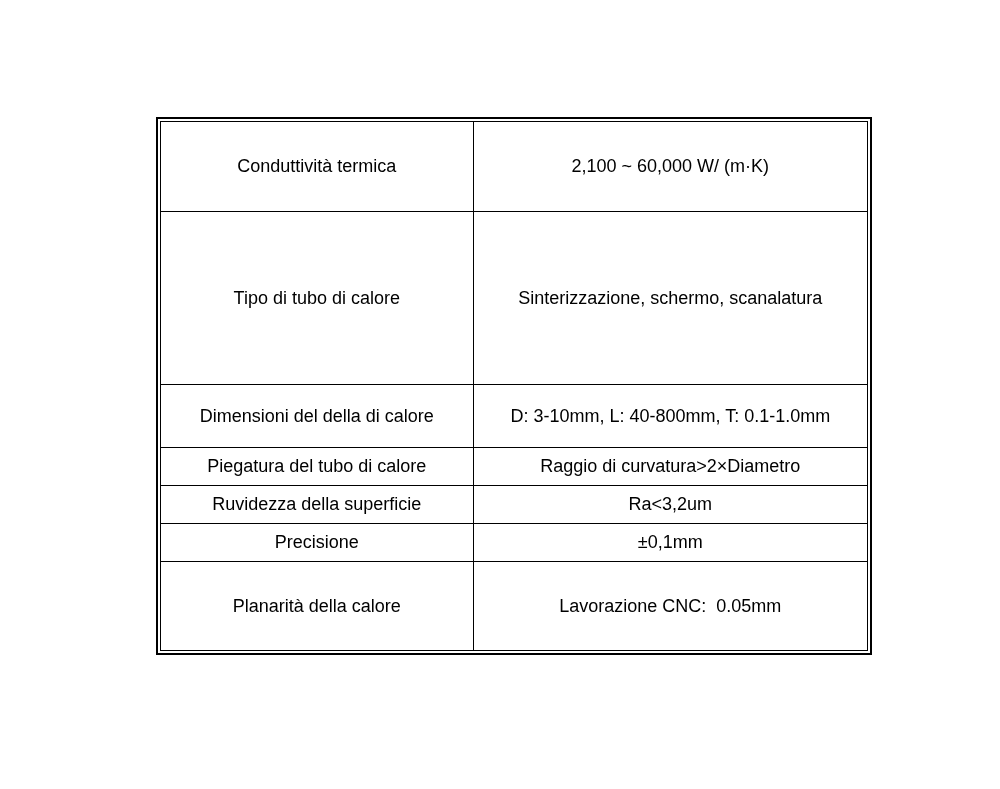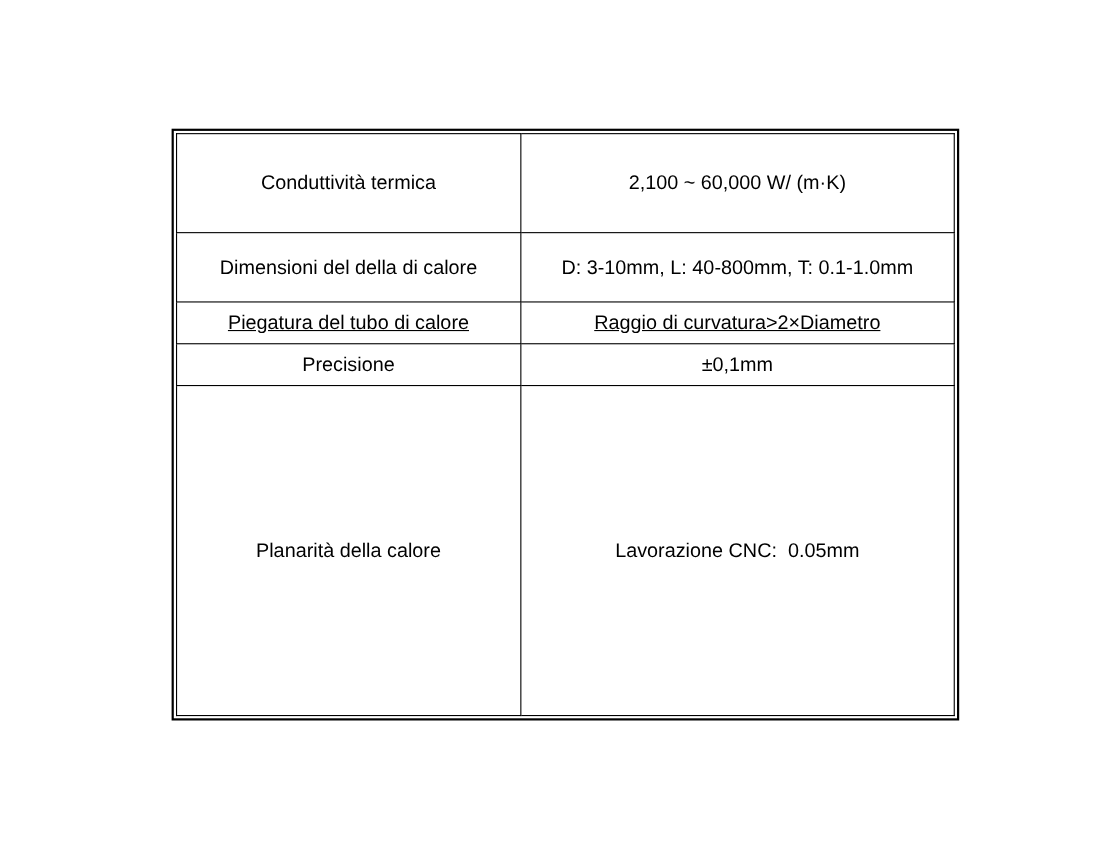--- a/index.html
+++ b/index.html
@@ -43,43 +43,51 @@
     color: #000000;
     padding: 0 6px;
     overflow: hidden;
   }
   td.label-cell { width: 44%; }
   td.value-cell { width: 56%; }
   tr.r0 td { height: 89px; }
   tr.r1 td { height: 172px; }
   tr.r2 td { height: 62px; }
   tr.r3 td { height: 33px; }
-  tr.r4 td { height: 37px; text-decoration: underline; }
+  tr.r4 td { height: 37px; }
   tr.r5 td { height: 37px; }
   tr.r6 td { height: 37px; }
   tr.r7 td { height: auto; }
 </style>
 </head>
 <body>
 
 <div class="canvas">
   <div class="table-outer">
     <table class="spec">
       <tbody>
         <tr class="r0">
           <td class="label-cell">Conduttività termica</td>
           <td class="value-cell">2,100 ~ 60,000 W/ (m·K)</td>
         </tr>
+        <tr class="r1">
+          <td class="label-cell">Tipo di tubo di calore</td>
+          <td class="value-cell">Sinterizzazione, schermo, scanalatura</td>
+        </tr>
         <tr class="r2">
           <td class="label-cell">Dimensioni del della di calore</td>
           <td class="value-cell">D: 3-10mm, L: 40-800mm, T: 0.1-1.0mm</td>
         </tr>
         <tr class="r4">
           <td class="label-cell">Piegatura del tubo di calore</td>
           <td class="value-cell">Raggio di curvatura&gt;2×Diametro</td>
+        </tr>
+        <tr class="r5">
+          <td class="label-cell">Ruvidezza della superficie</td>
+          <td class="value-cell">Ra&lt;3,2um</td>
         </tr>
         <tr class="r6">
           <td class="label-cell">Precisione</td>
           <td class="value-cell">±0,1mm</td>
         </tr>
         <tr class="r7">
           <td class="label-cell">Planarità della calore</td>
           <td class="value-cell">Lavorazione CNC:&nbsp; 0.05mm</td>
         </tr>
       </tbody>

